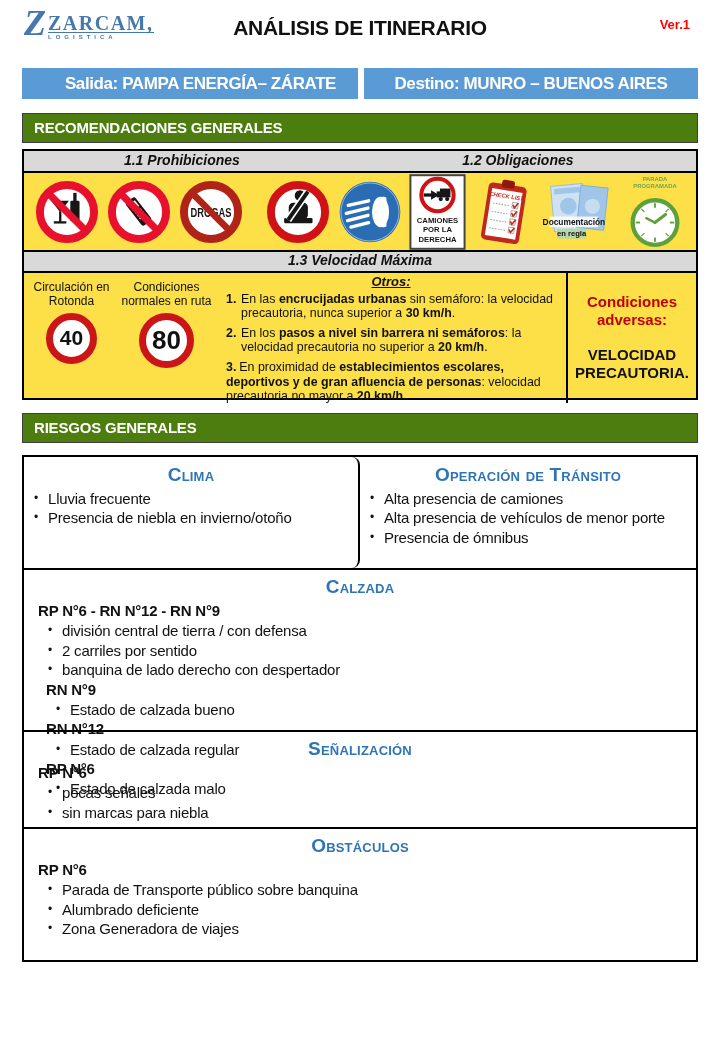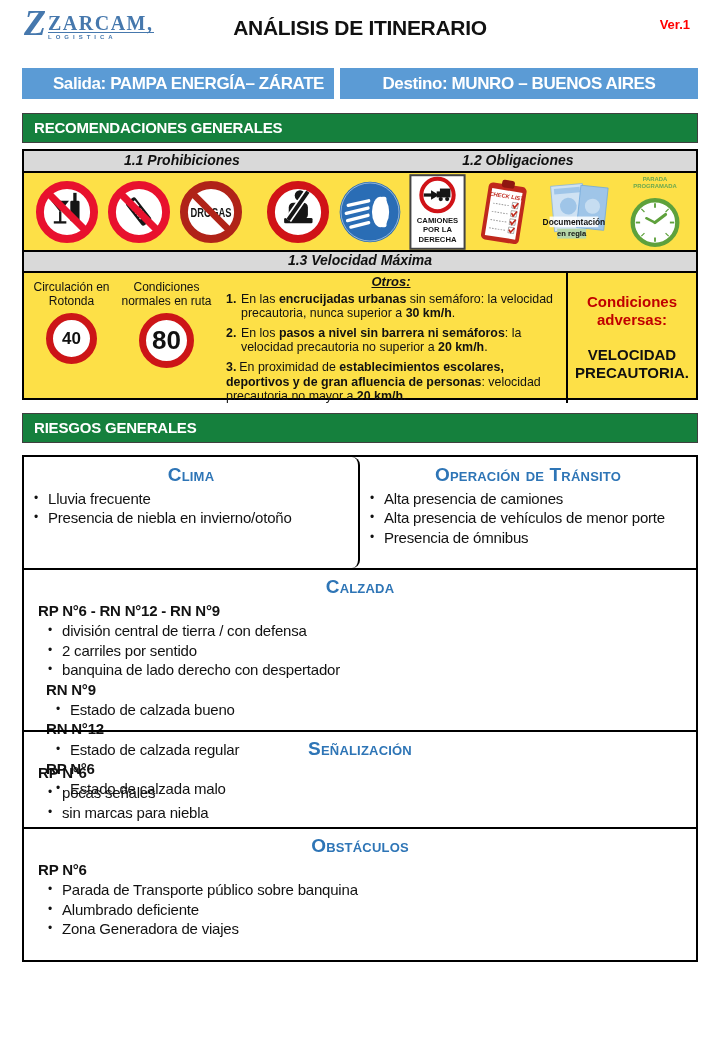--- a/index.html
+++ b/index.html
@@ -12,46 +12,46 @@
   .logo-txt{margin-left:2px;margin-top:8px;}
   .logo-name{font-family:"Liberation Serif",serif;font-size:20px;font-weight:bold;letter-spacing:1.5px;line-height:14px;}
   .logo-sub{font-size:6px;letter-spacing:4px;font-weight:bold;border-top:1px solid #4678ad;margin-top:2px;padding-top:1px;}
   .doc-title{position:absolute;left:0;right:0;top:16px;text-align:center;font-size:21px;font-weight:bold;letter-spacing:-0.3px;}
   .version{position:absolute;right:30px;top:17px;color:#ff0000;font-weight:bold;font-size:13px;}
 
   
   .route-bar{position:absolute;left:22px;top:68px;width:676px;height:31px;display:flex;gap:6px;}
   .route-cell{background:#5b9bd5;color:#fff;font-weight:bold;font-size:17px;letter-spacing:-0.4px;
     display:flex;align-items:center;justify-content:center;box-sizing:border-box;}
-  .route-cell.left{width:312px;padding-left:21px;}
+  .route-cell.left{width:336px;padding-left:21px;}
   .route-cell.right{flex:1;}
 
   
-  .section-bar{position:absolute;left:22px;width:676px;height:30px;background:#15803d;border:1px solid #3f3f3f;
+  .section-bar{position:absolute;left:22px;width:676px;height:30px;background:#4d7c0f;border:1px solid #3f3f3f;
     box-sizing:border-box;color:#fff;font-weight:bold;font-size:15px;line-height:28px;padding-left:11px;letter-spacing:-0.2px;}
   .bar-recomendaciones{top:113px;}
   .bar-riesgos{top:413px;}
 
   
   .rec-box{position:absolute;left:22px;top:149px;width:676px;height:251px;border:2px solid #000;box-sizing:border-box;
     display:flex;flex-direction:column;background:#fde047;}
   .po-header{display:flex;height:20px;background:#d9d9d9;border-bottom:2px solid #000;flex:0 0 auto;}
   .po-header div{font-size:14px;font-weight:bold;font-style:italic;line-height:19px;text-align:center;}
   .po-header .p{width:47%;}
   .po-header .o{width:53%;}
   .icons-row{flex:0 0 auto;height:77px;display:flex;align-items:center;justify-content:space-between;padding:0 10px;}
   .icon-group{display:flex;align-items:center;gap:6px;}
   .vmax-bar{height:19px;background:#d9d9d9;border-top:2px solid #000;border-bottom:2px solid #000;flex:0 0 auto;
     text-align:center;font-size:14px;font-weight:bold;font-style:italic;line-height:16px;}
   .vmax-content{flex:1;display:flex;}
   .v-col{box-sizing:border-box;}
   .v-sign-col{width:95px;padding-top:7px;text-align:center;font-size:12px;line-height:1.18;}
   .speed-ring{border-radius:50%;border:7px solid #cc1517;background:#fff;display:flex;align-items:center;justify-content:center;
     font-weight:bold;margin:5px auto 0;}
-  .ring-40{width:37px;height:37px;font-size:17px;text-align:center;}
+  .ring-40{width:37px;height:37px;font-size:21px;text-align:center;}
   .ring-80{width:41px;height:41px;font-size:26px;}
   .v-otros{flex:1;padding:2px 10px 0 12px;font-size:12.4px;line-height:1.14;}
   .otros-title{text-align:center;font-weight:bold;font-style:italic;text-decoration:underline;font-size:13px;margin-bottom:2px;}
   .otros-item{display:flex;margin-bottom:6px;}
   .otros-item .num{width:15px;font-weight:bold;flex:0 0 auto;}
   .otros-item .txt{flex:1;}
   .otros-item3 .num3{font-weight:bold;margin-right:3px;}
   .v-adversas{width:130px;border-left:2px solid #000;text-align:center;padding:20px 6px 0;box-sizing:border-box;}
   .adv-title{color:#c00000;font-weight:bold;font-size:15px;line-height:1.2;}
   .adv-value{margin-top:17px;font-weight:bold;font-size:15px;line-height:1.2;}

